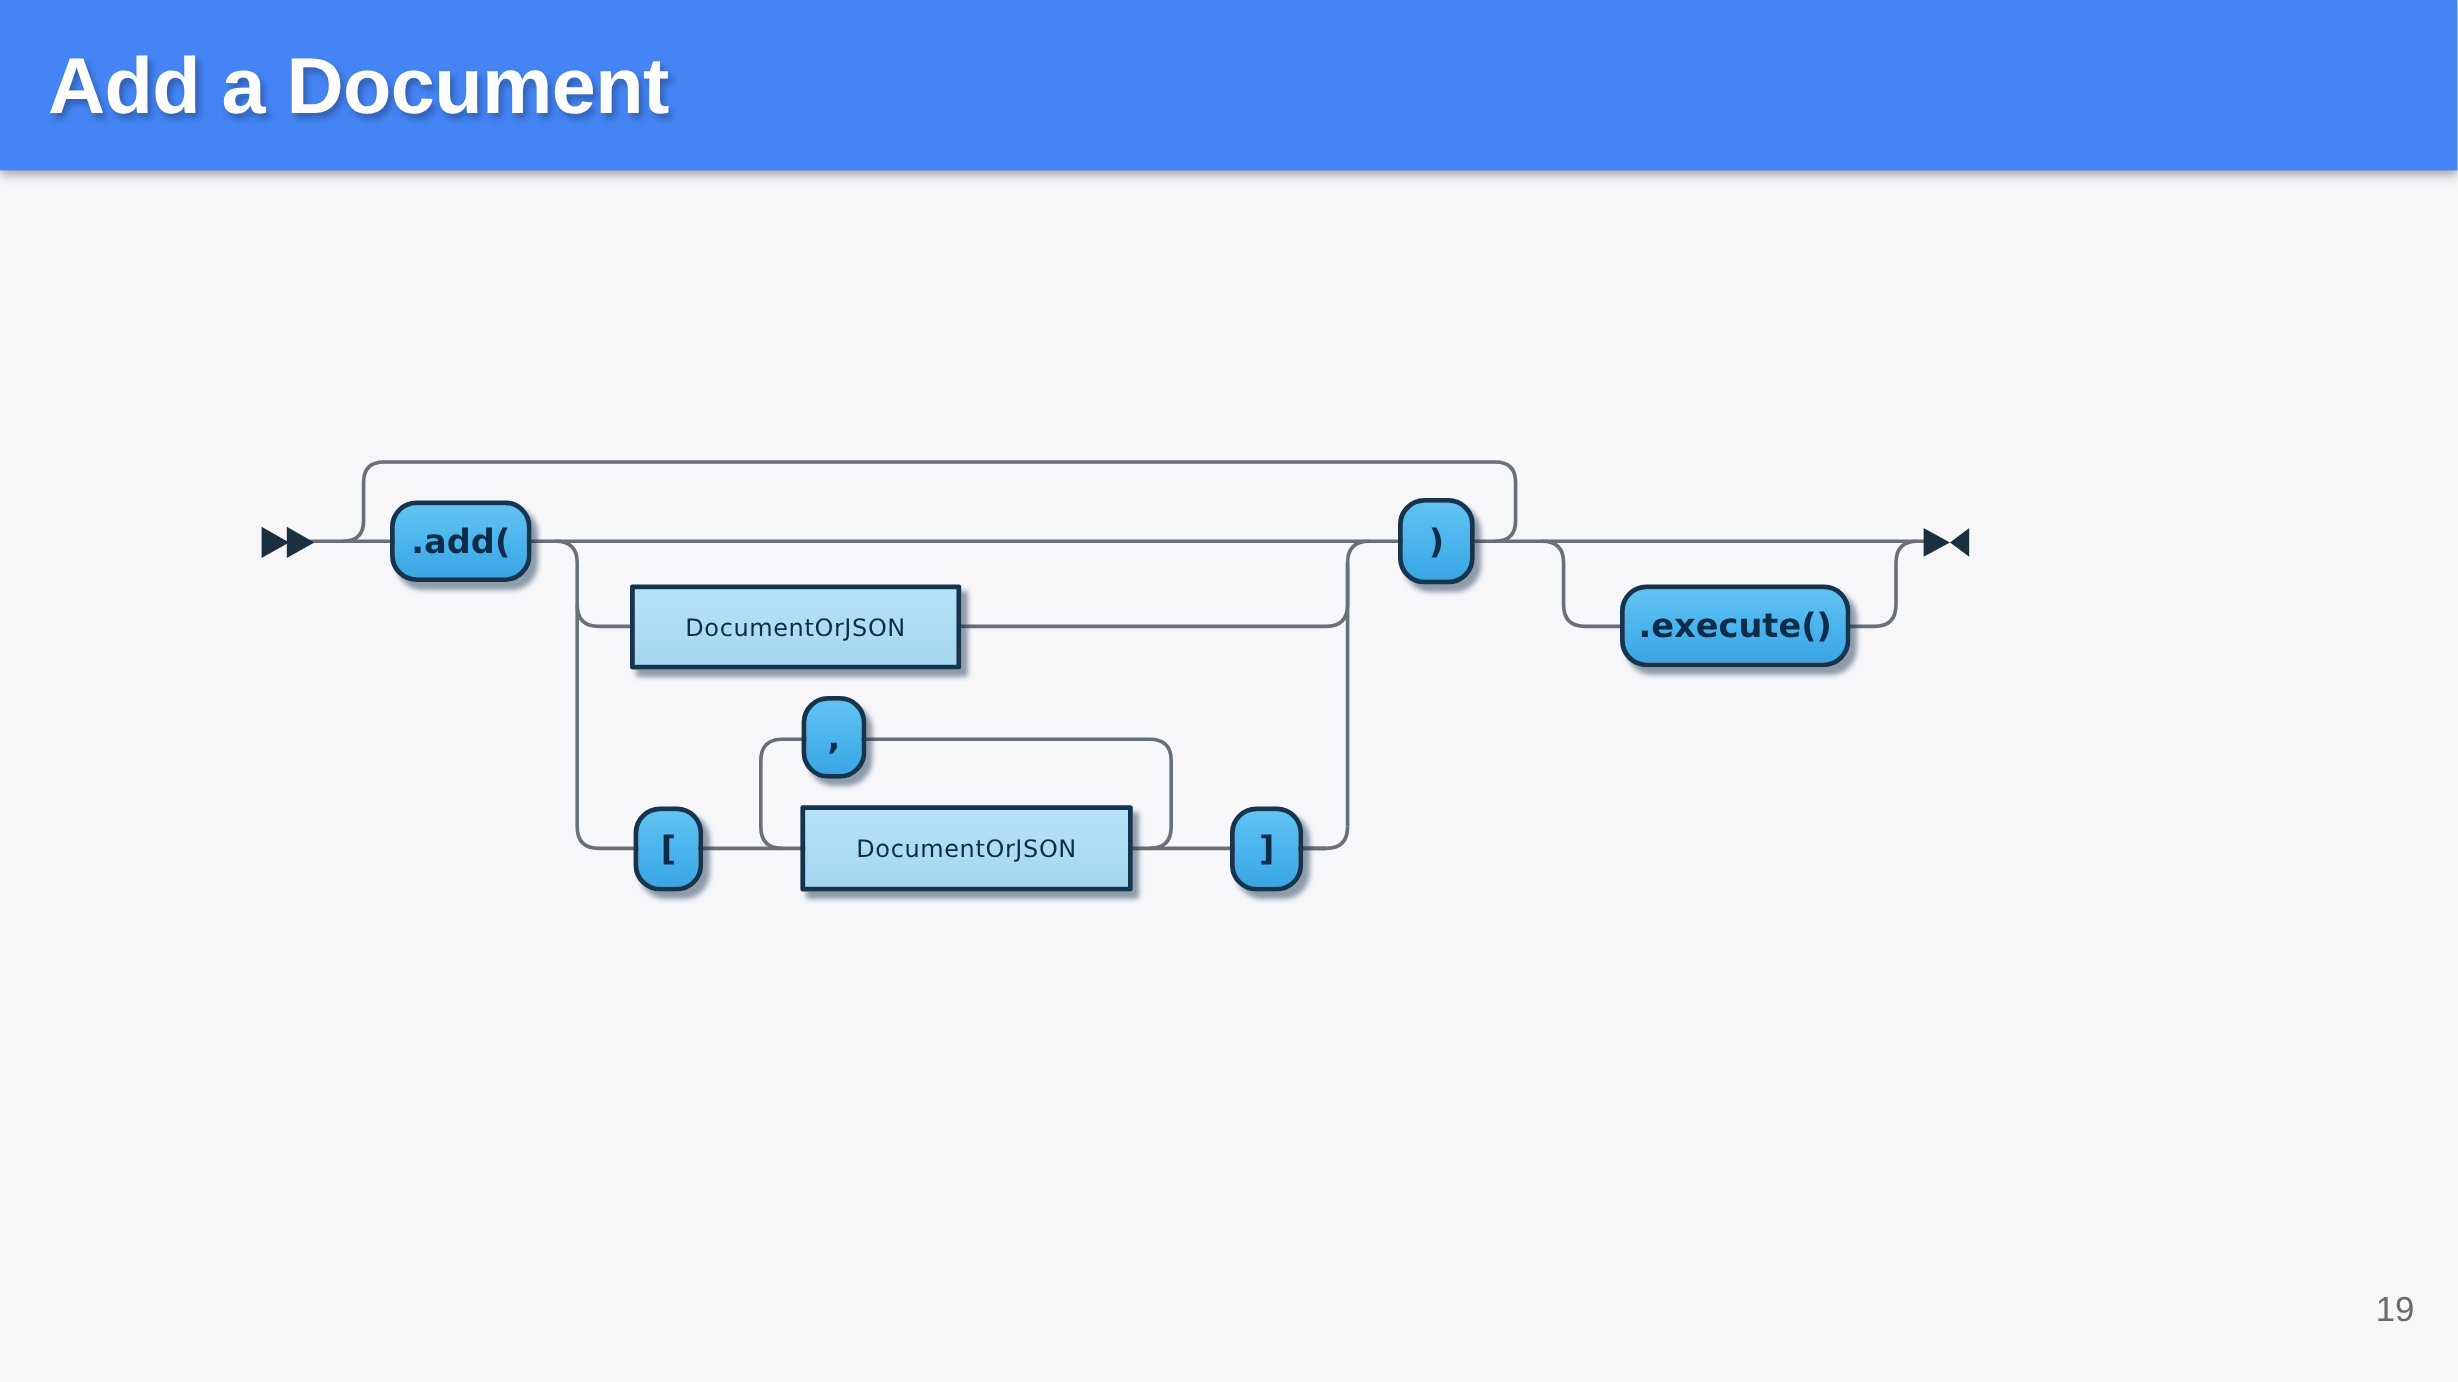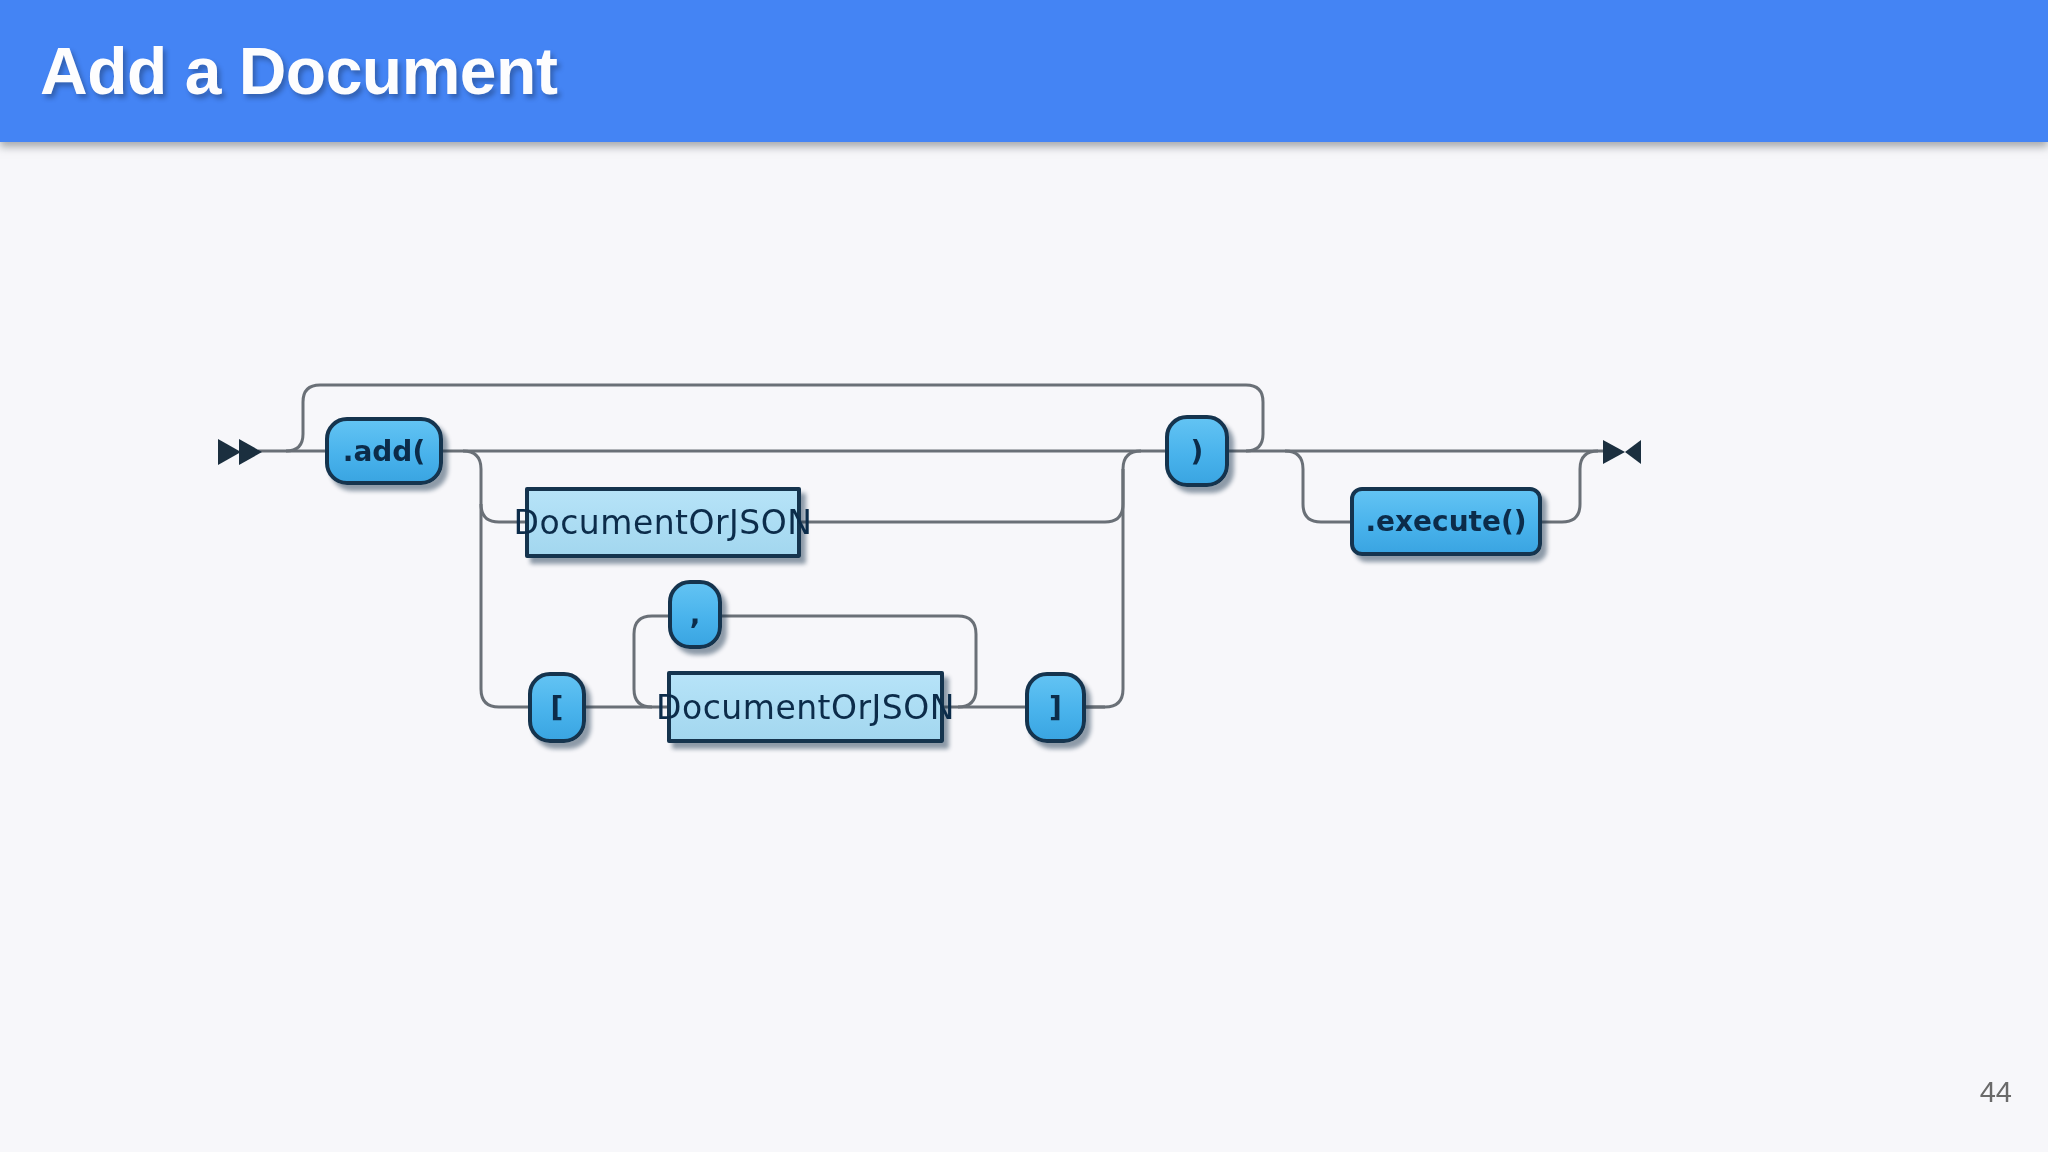--- a/index.html
+++ b/index.html
@@ -46,21 +46,21 @@
   }
   .terminal{
     background:linear-gradient(180deg,#62c3f3 0%,#49b3ec 55%,#3aa5e2 100%);
     border-radius:22px;
     font-weight:bold;
     font-size:28px;
   }
   .nonterminal{
     background:linear-gradient(180deg,#b6e3f8 0%,#a3d7ef 100%);
     border-radius:2px;
-    font-size:33px;
+    font-size:20px;
     letter-spacing:0.5px;
   }
   .page-number{
     position:absolute;right:36px;top:1076px;
     color:var(--page-number-color);
     font-size:29px;
   }
 </style>
 </head>
 <body>
@@ -113,17 +113,17 @@
   <div class="node terminal" style="left:668px;top:576px;width:54px;height:69px;">,</div>
 
   <div class="node terminal" style="left:528px;top:668px;width:58px;height:71px;">[</div>
 
   <div class="node nonterminal" style="left:667px;top:667px;width:277px;height:72px;">DocumentOrJSON</div>
 
   <div class="node terminal" style="left:1025px;top:668px;width:61px;height:71px;">]</div>
 
   <div class="node terminal" style="left:1165px;top:411px;width:64px;height:72px;">)</div>
 
-  <div class="node terminal" style="left:1350px;top:483px;width:192px;height:69px;border-radius:12px;">.execute()</div>
+  <div class="node terminal" style="left:1350px;top:483px;width:192px;height:69px;">.execute()</div>
 
 </div>
 
-<div class="page-number">44</div>
+<div class="page-number">19</div>
 
 </body></html>

